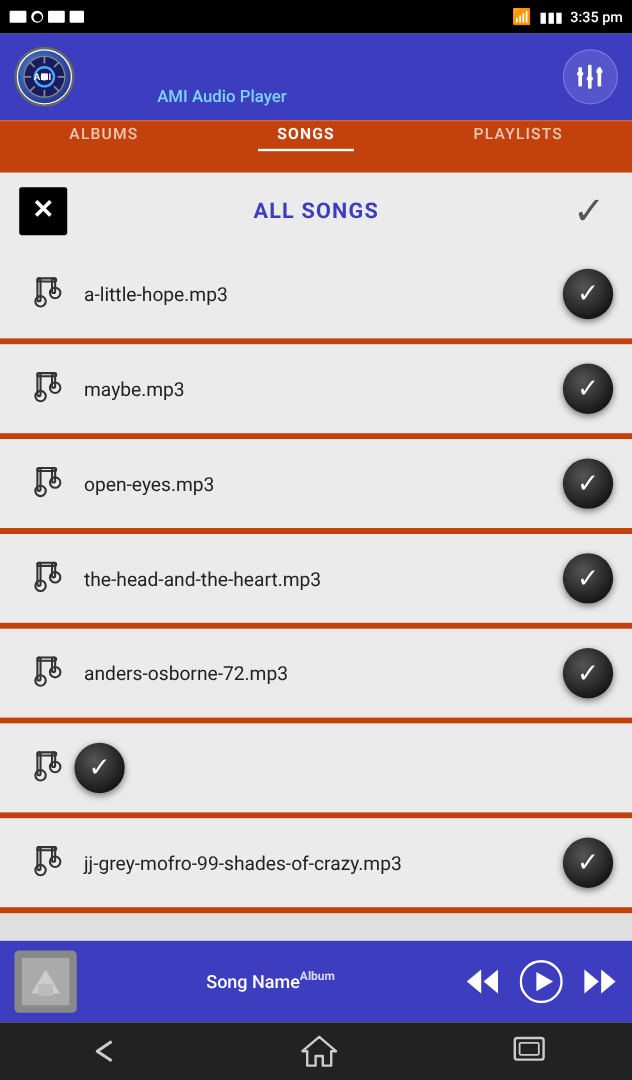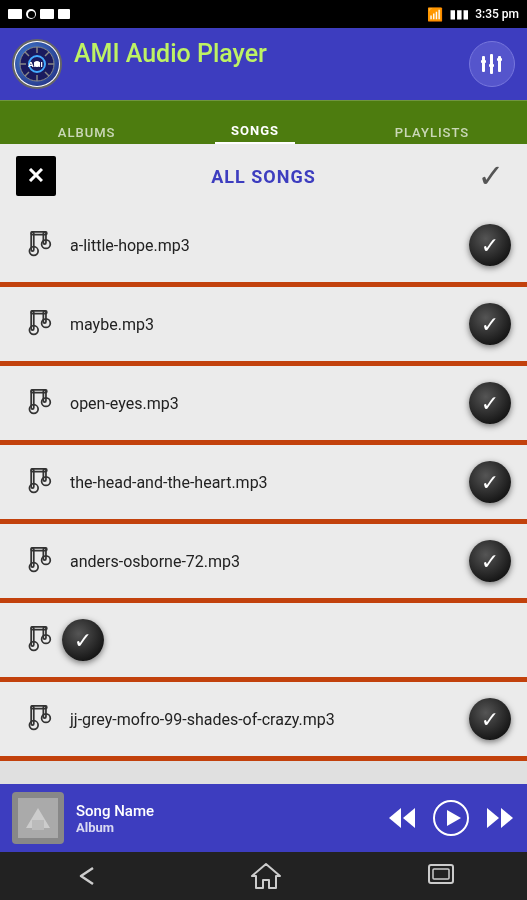--- a/index.html
+++ b/index.html
@@ -40,22 +40,22 @@
       width: 100%;
       height: 72px;
       background: #3d3dbf;
       display: flex;
       align-items: center;
       justify-content: space-between;
       padding: 0 12px;
     }
     .app-header-left {
       display: flex;
-      align-items: flex-start;
-      gap: 12px;
+      align-items: flex-end;
+      gap: 30px;
     }
     .app-logo {
       width: 50px;
       height: 50px;
       border-radius: 50%;
       background: #fff;
       display: flex;
       align-items: center;
       justify-content: center;
       overflow: hidden;
@@ -67,43 +67,44 @@
       border-radius: 50%;
       background: radial-gradient(circle at 40% 40%, #4a90e2, #1a1a6e);
       display: flex;
       align-items: center;
       justify-content: center;
       font-size: 10px;
       color: #fff;
       font-weight: bold;
     }
     .app-title {
-      color: #bef264;
-      font-size: 25px;
+      color: #7dd3fc;
+      font-size: 14px;
       font-weight: 500;
+      margin-left: 39px;
     }
     .settings-btn {
       width: 46px;
       height: 46px;
       border-radius: 50%;
       background: #5555cc;
       display: flex;
       align-items: center;
       justify-content: center;
       cursor: pointer;
       border: 1px solid #7777dd;
     }
 
     
     .tab-bar {
       width: 100%;
       height: 44px;
-      background: #4d7c0f;
-      display: flex;
-      align-items: flex-end;
+      background: #c2410c;
+      display: flex;
+      align-items: flex-start;
       justify-content: space-around;
       border-top: 1px solid rgba(255,255,255,0.2);
     }
     .tab-item {
       color: rgba(255,255,255,0.7);
       font-size: 13px;
       letter-spacing: 1px;
       font-weight: 500;
       cursor: pointer;
       padding: 4px 16px;
@@ -237,31 +238,31 @@
       background: #888;
       border-radius: 4px;
       display: flex;
       align-items: center;
       justify-content: center;
       flex-shrink: 0;
     }
     .now-playing-info {
       flex: 1;
       display: flex;
-      flex-direction: column;
+      flex-direction: row;
       justify-content: center;
     }
     .now-playing-song {
       color: #fff;
       font-size: 15px;
       font-weight: 500;
     }
     .now-playing-album {
       color: rgba(255,255,255,0.8);
-      font-size: 13px;
+      font-size: 10px;
       font-weight: bold;
     }
     .player-controls {
       display: flex;
       align-items: center;
       gap: 16px;
     }
     .ctrl-btn {
       color: #fff;
       font-size: 24px;

